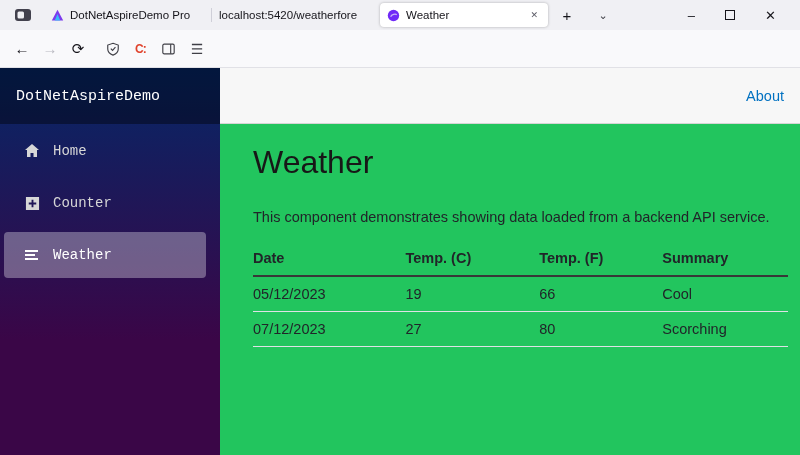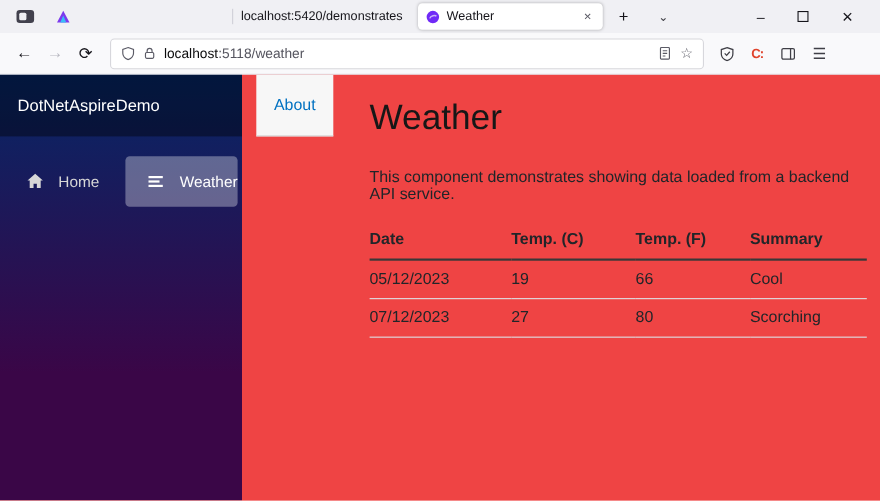--- a/index.html
+++ b/index.html
@@ -31,28 +31,28 @@
   .urltext { font-size:12.5px; color:#0c0c0d; white-space:nowrap; }
   .urltext .dim { color:#55555f; }
   .urlspacer { flex:1; }
   .star { font-size:13px; color:#5b5b66; }
   .tb-icons { display:flex; align-items:center; gap:15px; margin-left:14px; }
   .ext-c { font-size:12px; font-weight:700; color:#e0432c; letter-spacing:-1px; }
   .hamb { font-size:14px; color:#3f3f46; }
 
   
   .page { flex:1; display:flex; min-height:0; }
-  .sidebar { width:220px; flex:none; background-image:linear-gradient(180deg, rgb(5,39,103) 0%, rgb(58,6,71) 70%); display:flex; flex-direction:column; }
+  .sidebar { width:220px; flex:none; background-image:linear-gradient(180deg, rgb(5,39,103) 0%, rgb(58,6,71) 70%); display:flex; flex-direction:column;font-family:Liberation Mono, monospace; }
   .brand { height:56px; flex:none; background:rgba(0,0,0,0.4); color:#fff; display:flex; align-items:center; padding:0 16px; font-size:15px; white-space:nowrap; }
-  .navcol { padding-top:18px; display:flex; flex-direction:row; gap:6px; }
+  .navcol { padding-top:4px; display:flex; flex-direction:column; gap:6px; }
   .nav-item { height:46px; display:flex; align-items:center; gap:13px; color:#d7d7d7; font-size:14px; padding-left:20px; margin:0 14px 0 4px; border-radius:4px; cursor:pointer; }
   .nav-item.active { background:rgba(255,255,255,0.33); color:#fff; }
   .nav-item .nicon { width:16px; display:flex; justify-content:center; }
 
-  .main { flex:1; display:flex; flex-direction:row; background:#ef4444; min-width:0;padding-left:13px; }
+  .main { flex:1; display:flex; flex-direction:column; background:#22c55e; min-width:0; }
   .top-row { height:56px; flex:none; background:#f7f7f7; border-bottom:1px solid #d6d5d5; display:flex; align-items:center; justify-content:flex-end; padding:0 16px; }
   .about { color:#0071c1; font-size:14.5px; text-decoration:none; cursor:pointer; }
 
   article { padding:14px 12px 0 33px; }
   h1 { font-size:32px; font-weight:500; color:#171717; margin:6px 0 12px; }
   .lead { font-size:14.5px; color:#212529; margin-bottom:16px;margin-top:28px; }
 
   table { width:100%; border-collapse:collapse; font-size:14.5px; color:#212529; }
   th { text-align:left; font-weight:700; padding:9px 8px 9px 0; border-bottom:2px solid #383838;margin-left:48px; }
   td { padding:9px 8px 9px 0; border-bottom:1px solid #dee2e6;margin-top:16px; }
@@ -69,24 +69,25 @@
         <rect x="1" y="2" width="16" height="12" rx="3" fill="#42414d"></rect>
         <rect x="3.5" y="4.5" width="6.5" height="7" rx="1.5" fill="#f0f0f4"></rect>
       </svg>
     </div>
 
     <div class="tab">
       <svg width="13" height="13" viewBox="0 0 16 16">
         <path fill="#7c3aed" d="M8 1 L15 14 H1 Z"></path>
         <path fill="#38bdf8" d="M8 6.2 L11.4 14 H4.6 Z"></path>
       </svg>
+      <span class="tlabel">DotNetAspireDemo Pro</span>
     </div>
 
     <div class="tab">
-      <span class="tlabel">localhost:5420/demonstrates</span>
+      <span class="tlabel">localhost:5420/weatherfore</span>
     </div>
 
     <div class="tab active">
       <svg width="13" height="13" viewBox="0 0 16 16">
         <circle cx="8" cy="8" r="7" fill="#702af7"></circle>
         <path d="M4.5 9.5 C5.5 6.5 10.5 5.5 12 7" stroke="#c9b3f7" stroke-width="1.6" fill="none"></path>
       </svg>
       <span class="tlabel">Weather</span>
       <span class="tclose">✕</span>
     </div>
@@ -99,38 +100,20 @@
       <span class="maxbox"></span>
       <span>✕</span>
     </div>
   </div>
 
   <div class="toolbar">
     <div class="navbtn">←</div>
     <div class="navbtn disabled">→</div>
     <div class="navbtn">⟳</div>
 
-    <div class="urlfield">
-      <svg width="13" height="13" viewBox="0 0 16 16">
-        <path fill="none" stroke="#5b5b66" stroke-width="1.3" d="M8 1.5 L14 3.5 V8 C14 11.5 11.5 13.8 8 15 C4.5 13.8 2 11.5 2 8 V3.5 Z"></path>
-      </svg>
-      <svg width="12" height="13" viewBox="0 0 16 16">
-        <rect x="3" y="7" width="10" height="7" rx="1.5" fill="none" stroke="#5b5b66" stroke-width="1.4"></rect>
-        <path d="M5 7 V5 a3 3 0 0 1 6 0 V7" fill="none" stroke="#5b5b66" stroke-width="1.4"></path>
-      </svg>
-      <span class="urltext"><span>localhost</span><span class="dim">:5118/weather</span></span>
-      <span class="urlspacer"></span>
-      <svg width="13" height="13" viewBox="0 0 16 16">
-        <rect x="3" y="1.5" width="10" height="13" rx="1" fill="none" stroke="#5b5b66" stroke-width="1.3"></rect>
-        <line x1="5.5" y1="5" x2="10.5" y2="5" stroke="#5b5b66" stroke-width="1.2"></line>
-        <line x1="5.5" y1="8" x2="10.5" y2="8" stroke="#5b5b66" stroke-width="1.2"></line>
-        <line x1="5.5" y1="11" x2="8.5" y2="11" stroke="#5b5b66" stroke-width="1.2"></line>
-      </svg>
-      <span class="star">☆</span>
-    </div>
 
     <div class="tb-icons">
       <svg width="14" height="14" viewBox="0 0 16 16">
         <path fill="none" stroke="#3f3f46" stroke-width="1.3" d="M8 1.5 L14 3.5 V8 C14 11.5 11.5 13.8 8 15 C4.5 13.8 2 11.5 2 8 V3.5 Z"></path>
         <path fill="none" stroke="#3f3f46" stroke-width="1.3" d="M5.5 7.5 L7.5 9.5 L10.8 5.8"></path>
       </svg>
       <span class="ext-c">C:</span>
       <svg width="15" height="14" viewBox="0 0 16 16">
         <rect x="1.5" y="2.5" width="13" height="11" rx="1.5" fill="none" stroke="#3f3f46" stroke-width="1.3"></rect>
         <line x1="10.5" y1="2.5" x2="10.5" y2="13.5" stroke="#3f3f46" stroke-width="1.3"></line>
@@ -147,20 +130,28 @@
 
         <div class="nav-item">
           <span class="nicon">
             <svg width="16" height="16" viewBox="0 0 16 16">
                 <path fill="#d7d7d7" d="M8 1 L15 7 H13 V14 H9.5 V10 H6.5 V14 H3 V7 H1 Z"></path>
               </svg>
           </span>
           <span>Home</span>
         </div>
 
+        <div class="nav-item">
+          <span class="nicon">
+            <svg width="15" height="15" viewBox="0 0 16 16">
+                <path fill="#d7d7d7" fill-rule="evenodd" d="M1 1 H15 V15 H1 Z M7 4 H9 V7 H12 V9 H9 V12 H7 V9 H4 V7 H7 Z"></path>
+              </svg>
+          </span>
+          <span>Counter</span>
+        </div>
 
         <div class="nav-item active">
           <span class="nicon">
             <svg width="16" height="16" viewBox="0 0 16 16">
                 <g fill="#fff">
                   <rect x="1" y="3" width="13" height="2"></rect>
                   <rect x="1" y="7" width="10" height="2"></rect>
                   <rect x="1" y="11" width="13" height="2"></rect>
                 </g>
               </svg>

